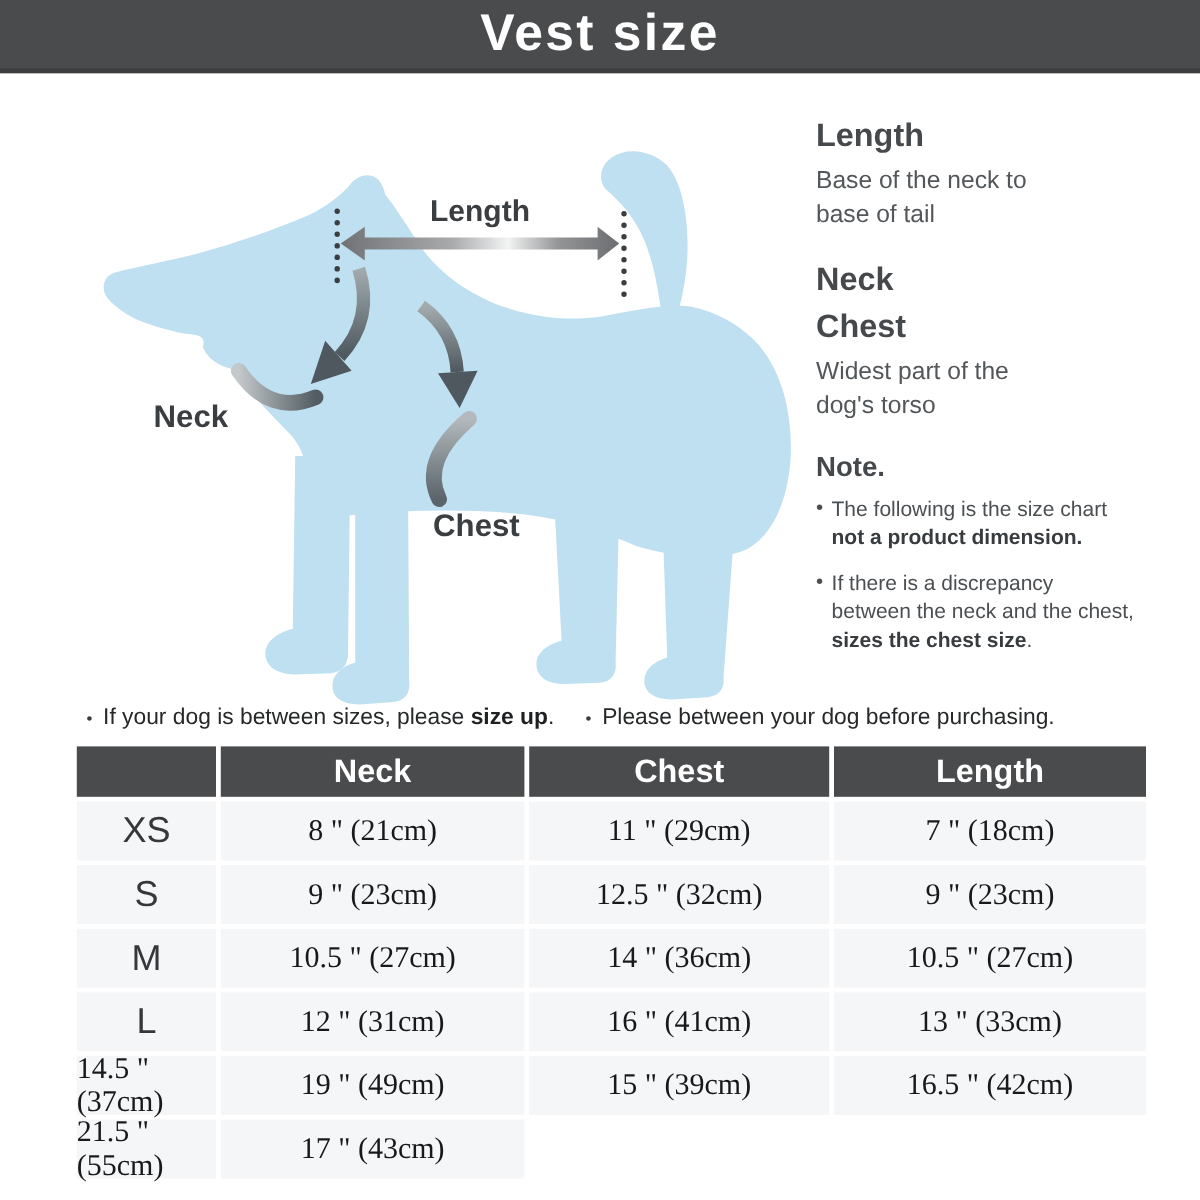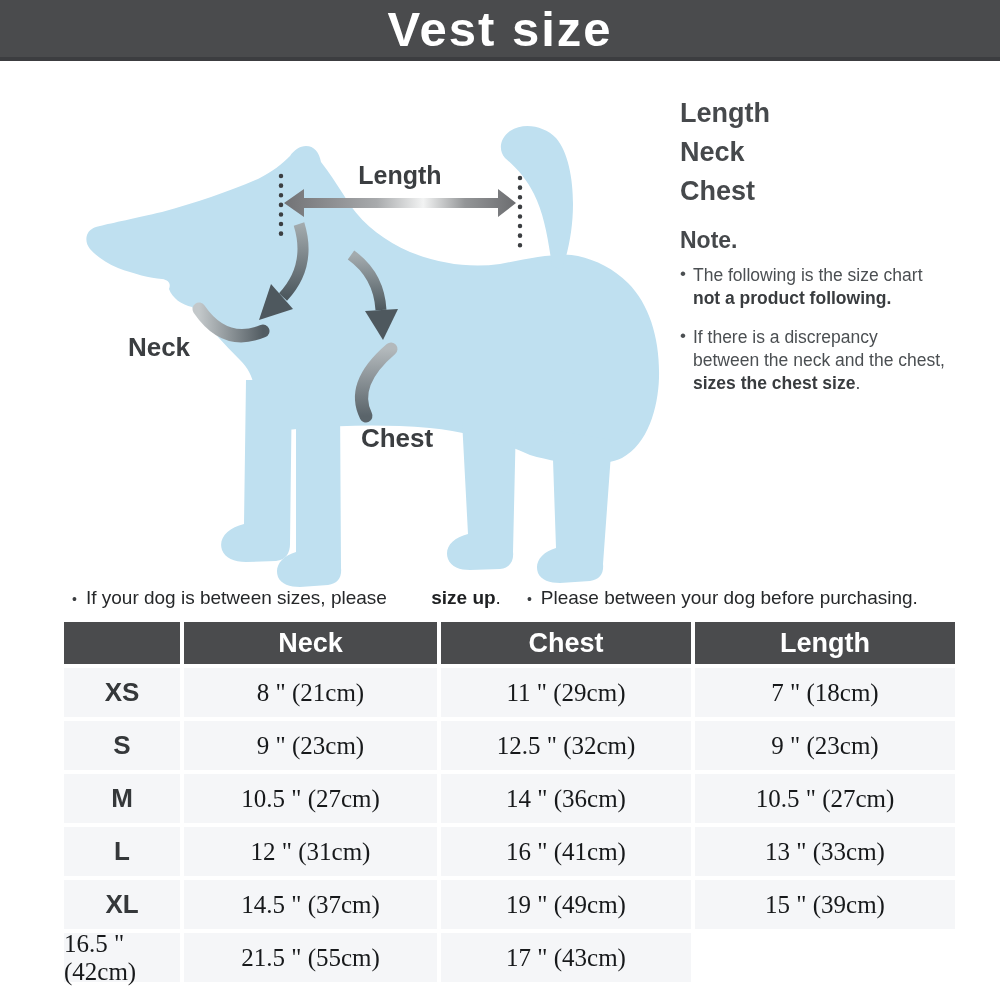--- a/index.html
+++ b/index.html
@@ -7,50 +7,50 @@
     width:1000px;height:1000px;position:relative;overflow:hidden;
     background:#ffffff;font-family:"Liberation Sans",sans-serif;
   }
   
   .banner{
     position:absolute;left:0;top:0;width:1000px;height:57px;
     background:#4a4b4d;border-bottom:4px solid #3c3d40;
     display:flex;align-items:center;justify-content:center;
   }
   .banner h1{
-    margin:0;color:#ffffff;font-size:49px;font-weight:bold;letter-spacing:2px;
+    margin:0;color:#ffffff;font-size:43px;font-weight:bold;letter-spacing:2px;
   }
   
   svg.diagram{position:absolute;left:40px;top:95px;width:640px;height:500px;}
   .diag-label{font-family:"Liberation Sans",sans-serif;font-weight:bold;fill:#3b3e41;}
   
   .info{position:absolute;left:680px;top:98px;width:300px;color:#53575a;}
   .info h2{margin:0 0 8px 0;font-size:27px;font-weight:bold;color:#46494c;}
   .info p{margin:0 0 24px 0;font-size:20.5px;line-height:1.38;width:205px;}
   .info h3{margin:20px 0 10px 0;font-size:23px;font-weight:bold;color:#45484b;}
   .note-item{display:flex;margin:0 0 16px 0;width:270px;}
   .note-item .bullet{font-size:17px;margin-right:7px;color:#4b4f52;}
   .note-item .note-text{font-size:17.5px;line-height:1.32;color:#4b4f52;width:252px;}
   .note-text b{color:#393c3f;}
   
   .tips{position:absolute;left:72px;top:587px;width:900px;display:flex;gap:26px;
         font-size:19px;color:#26282a;}
   .tip{display:flex;align-items:baseline;}
   .tip .bullet{font-size:14px;margin-right:9px;color:#3a3d40;}
-  .tip b{color:#1e2022;margin-left:39px;}
+  .tip b{color:#1e2022;}
   
   .size-table{
     position:absolute;left:64px;top:622px;
     display:grid;grid-template-columns:116px 253px 250px 260px;
     gap:4px 4px;background:#ffffff;
   }
   .cell{display:flex;align-items:center;justify-content:center;}
   .th{background:#4a4b4d;color:#ffffff;font-size:27px;font-weight:bold;height:42px;}
   .td{background:#f5f6f8;height:49px;}
-  .td.size{font-size:26px;font-weight:bold;color:#35383a;}
+  .td.size{font-size:30px;font-weight:normal;color:#35383a;}
   .td.val{font-family:"Liberation Serif",serif;font-size:25px;color:#17191b;}
 </style>
 </head>
 <body>
 
 <div class="banner">
   <h1>Vest size</h1>
 </div>
 
 <svg class="diagram" viewBox="40 95 640 500">
@@ -136,30 +136,32 @@
     <line x1="520" y1="178" x2="520" y2="248" stroke="#3b3e41" stroke-width="4.5" stroke-dasharray="0.1 9.5" stroke-linecap="round"></line>
   </g>
 
   <text class="diag-label" x="400" y="184" font-size="25" text-anchor="middle">Length</text>
   <text class="diag-label" x="159" y="356" font-size="26" text-anchor="middle">Neck</text>
   <text class="diag-label" x="397" y="447" font-size="26" text-anchor="middle">Chest</text>
 </svg>
 
 <div class="info">
   <h2>Length</h2>
+  <p>Base of the neck to base of tail</p>
 
   <h2>Neck</h2>
 
   <h2>Chest</h2>
+  <p>Widest part of the dog's torso</p>
 
   <h3>Note.</h3>
 
   <div class="note-item">
     <span class="bullet">•</span>
-    <span class="note-text"><span>The following is the size chart </span><b>not a product following.</b><span></span></span>
+    <span class="note-text"><span>The following is the size chart </span><b>not a product dimension.</b><span></span></span>
   </div>
 
   <div class="note-item">
     <span class="bullet">•</span>
     <span class="note-text"><span>If there is a discrepancy between the neck and the chest, </span><b>sizes the chest size</b><span>.</span></span>
   </div>
 </div>
 
 <div class="tips">
   <div class="tip">
@@ -191,21 +193,20 @@
   <div class="cell td size">M</div>
   <div class="cell td val">10.5 " (27cm)</div>
   <div class="cell td val">14 " (36cm)</div>
   <div class="cell td val">10.5 " (27cm)</div>
 
   <div class="cell td size">L</div>
   <div class="cell td val">12 " (31cm)</div>
   <div class="cell td val">16 " (41cm)</div>
   <div class="cell td val">13 " (33cm)</div>
 
-  <div class="cell td size">XL</div>
   <div class="cell td val">14.5 " (37cm)</div>
   <div class="cell td val">19 " (49cm)</div>
   <div class="cell td val">15 " (39cm)</div>
 
   <div class="cell td val">16.5 " (42cm)</div>
   <div class="cell td val">21.5 " (55cm)</div>
   <div class="cell td val">17 " (43cm)</div>
 </div>
 
 </body></html>

